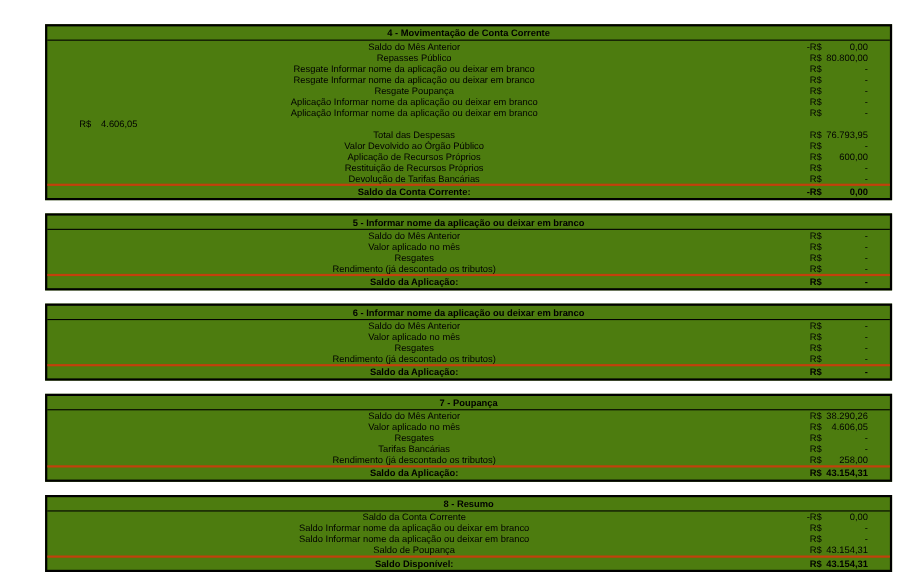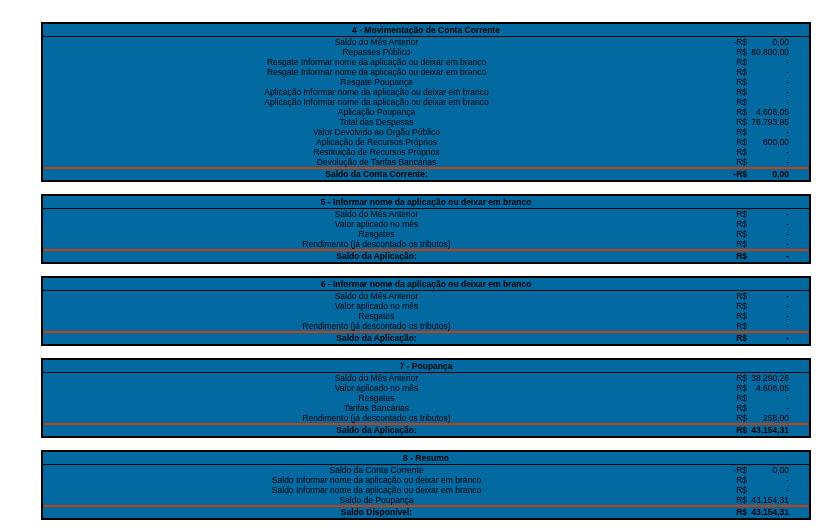--- a/index.html
+++ b/index.html
@@ -13,21 +13,21 @@
     color: #000000;
     -webkit-font-smoothing: antialiased;
   }
   #report {
     width: 770px;
     margin: 22px 0 0 41px;
   }
   section.tbl {
     border: 2px solid #000;
     margin-bottom: 12px;
-    background: #0369a1;
+    background: #4d7c0f;
     box-sizing: border-box;
   }
   .hdr {
     height: 12px;
     line-height: 12px;
     text-align: center;
     font-weight: bold;
     font-size: 8.5px;
     border-bottom: 1px solid #000;
     white-space: nowrap;
@@ -113,21 +113,20 @@
     <span class="val">-</span>
   </div>
 
   <div class="row">
     <span class="lbl">Aplicação Informar nome da aplicação ou deixar em branco</span>
     <span class="cur">R$</span>
     <span class="val">-</span>
   </div>
 
   <div class="row">
-    <span class="lbl">Aplicação Poupança</span>
     <span class="cur">R$</span>
     <span class="val">4.606,05</span>
   </div>
 
   <div class="row">
     <span class="lbl">Total das Despesas</span>
     <span class="cur">R$</span>
     <span class="val">76.793,95</span>
   </div>
 

